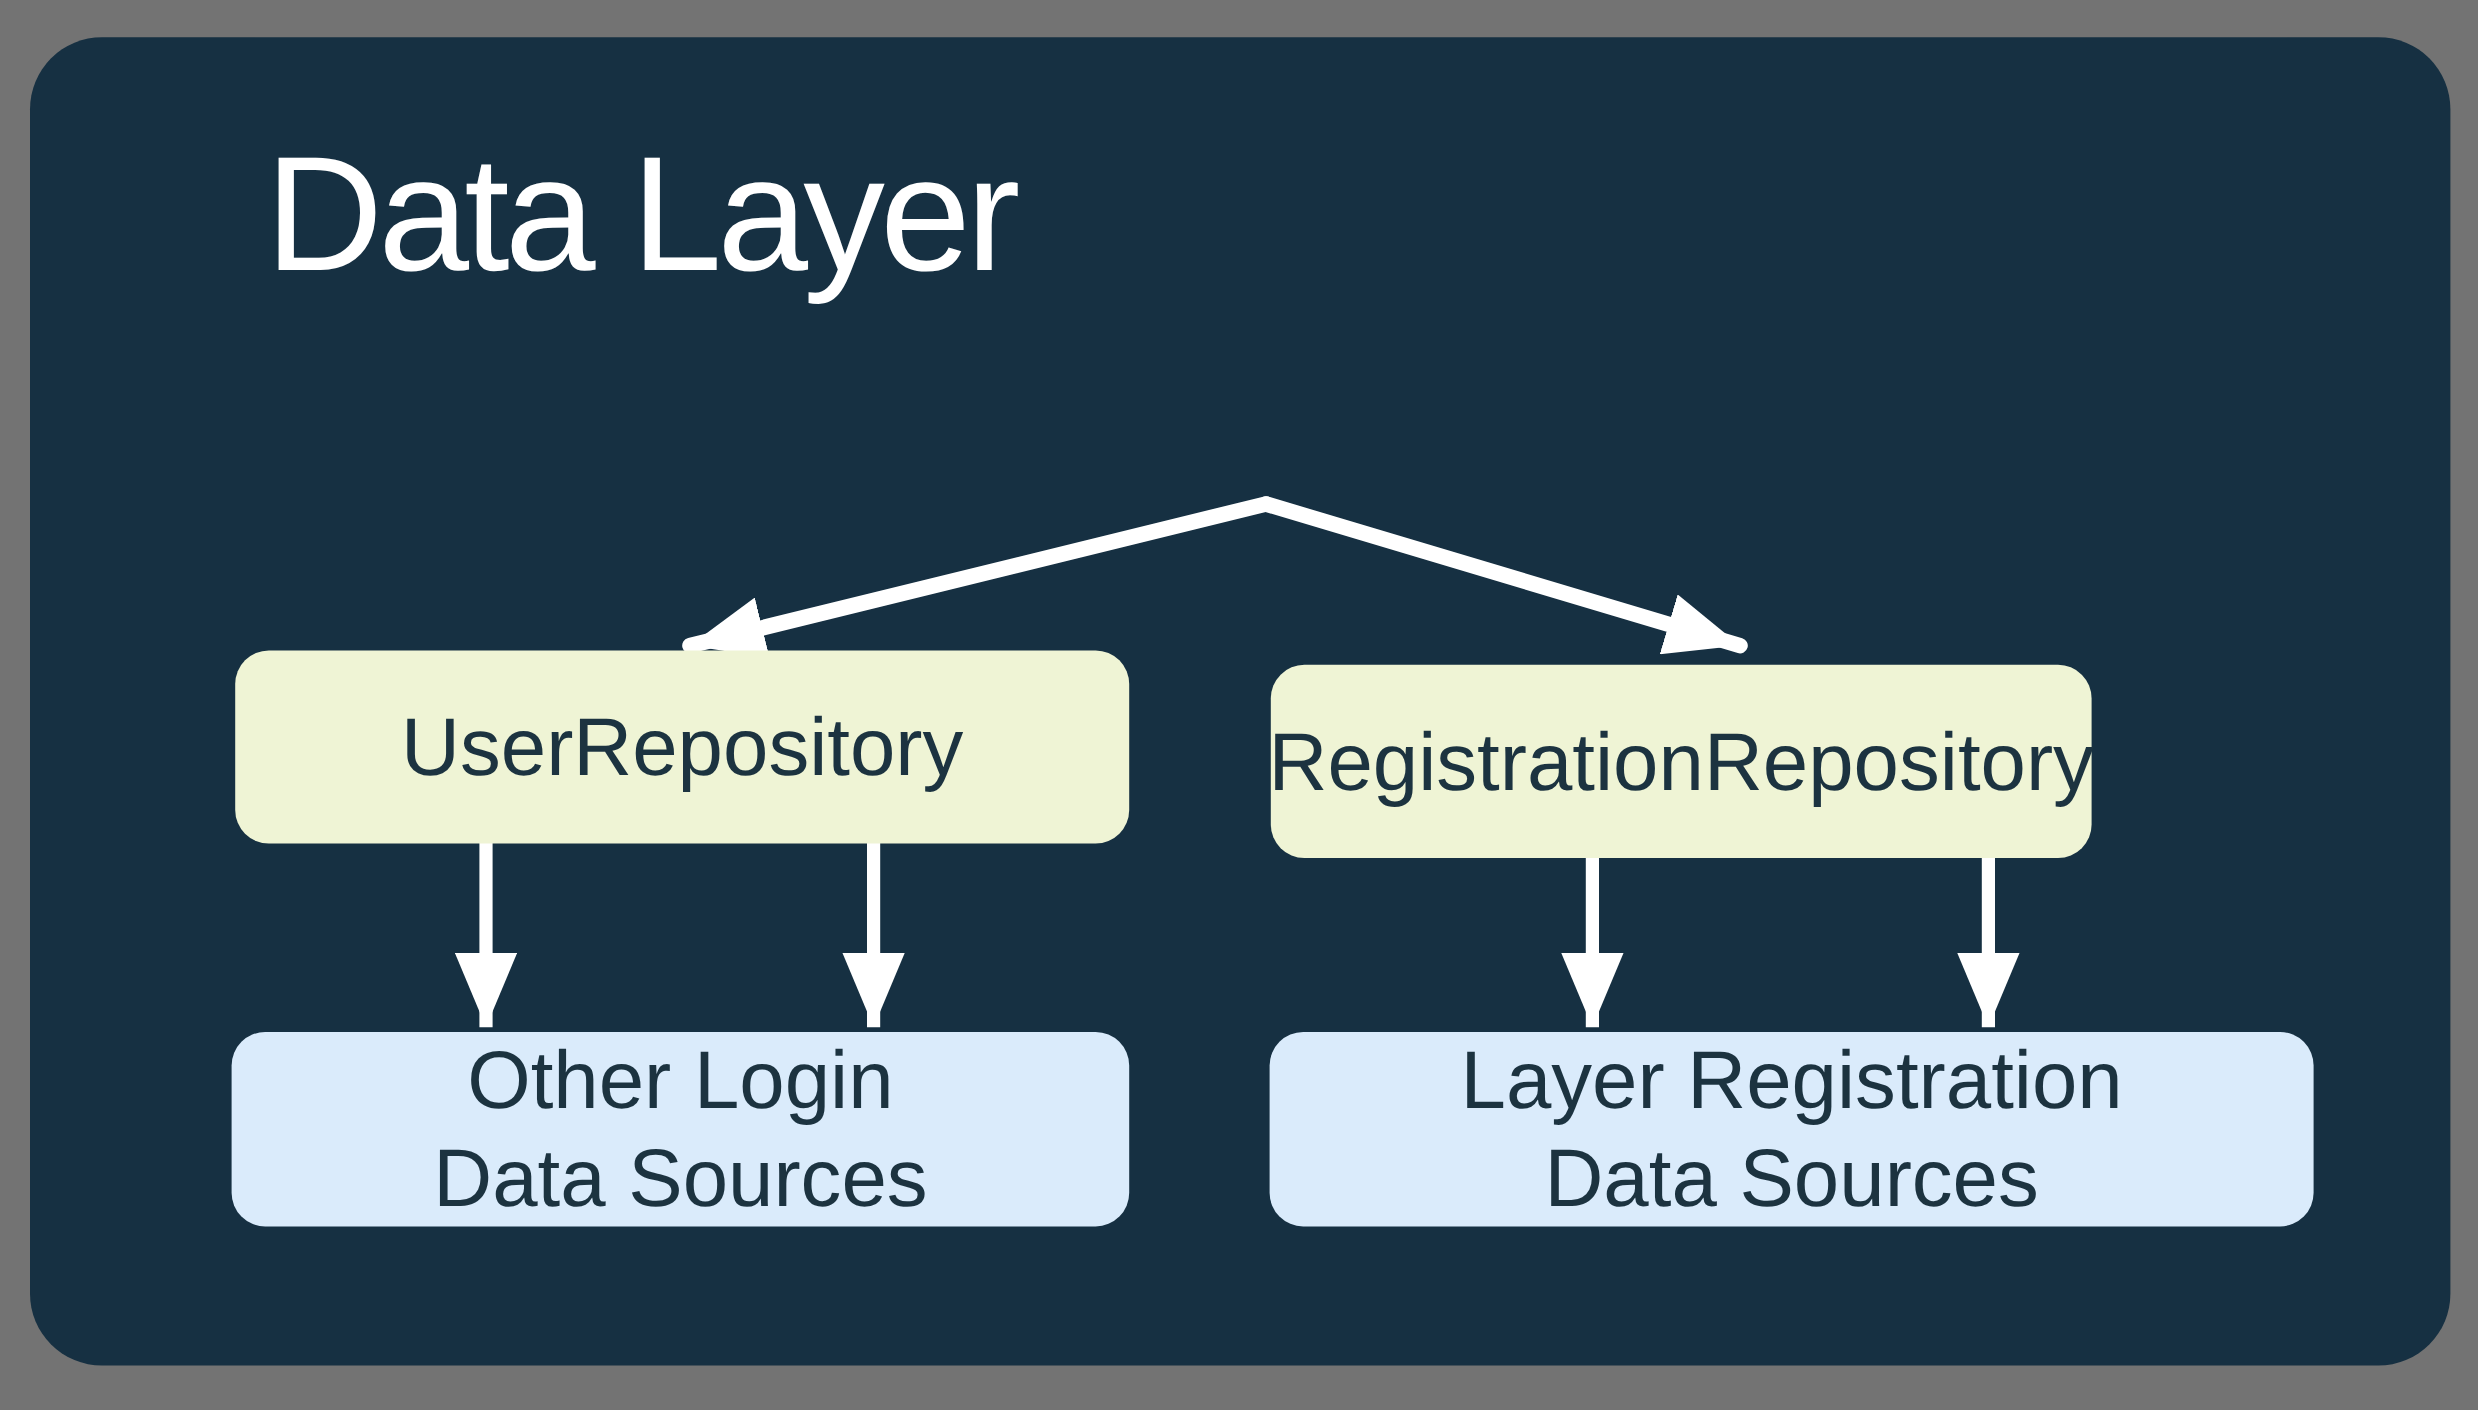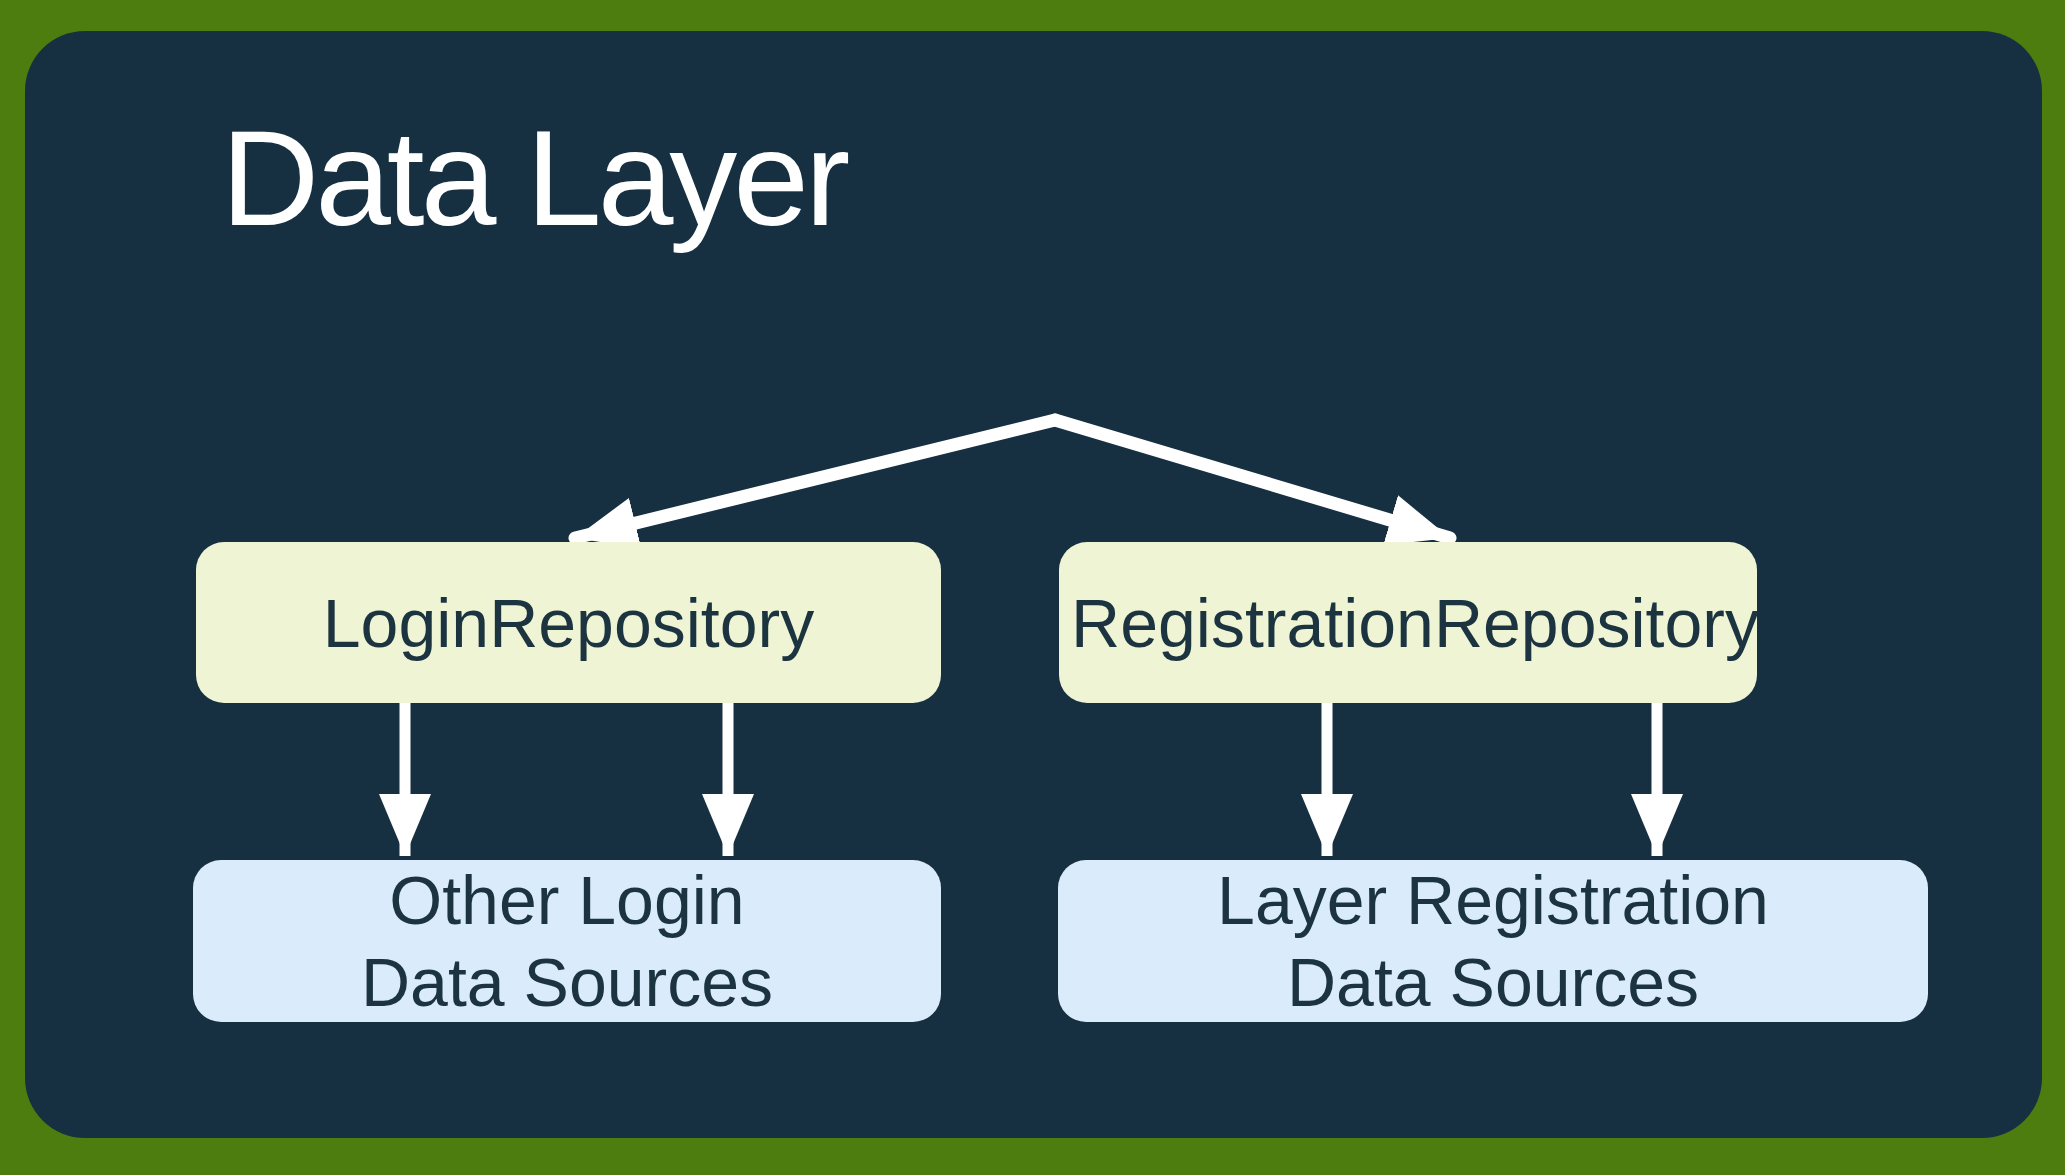--- a/index.html
+++ b/index.html
@@ -5,21 +5,21 @@
   html, body {
     margin: 0;
     padding: 0;
     background: #FFFFFF;
     font-family: "Liberation Sans", "DejaVu Sans", sans-serif;
   }
   .canvas {
     position: relative;
     width: 2065px;
     height: 1175px;
-    background: #4d7c0f;
+    background: #737373;
     overflow: hidden;
   }
   .panel {
     position: absolute;
     left: 25px;
     top: 31px;
     width: 2017px;
     height: 1107px;
     background: #163042;
     border-radius: 60px;
@@ -51,21 +51,21 @@
   .repo {
     background: #EFF4D5;
     border-radius: 28px;
   }
   .source {
     background: #DAEBFB;
     border-radius: 28px;
   }
   .node-user   { left: 193px;  top: 255px; width: 1725px; height: 162px; }
   .node-login  { left: 196px;  top: 542px; width: 745px;  height: 161px; }
-  .node-reg    { left: 1059px; top: 542px; width: 684px;  height: 161px; padding-left: 14px; }
+  .node-reg    { left: 1059px; top: 554px; width: 684px;  height: 161px; }
   .node-src-l  { left: 193px;  top: 860px; width: 748px;  height: 162px; }
   .node-src-r  { left: 1058px; top: 860px; width: 870px;  height: 162px; }
   .arrows {
     position: absolute;
     left: 0; top: 0;
     width: 2065px;
     height: 1175px;
     pointer-events: none;
   }
   .arrows line { stroke: #FFFFFF; }
@@ -89,21 +89,21 @@
     <line class="diag" x1="1055" y1="420" x2="575" y2="538" marker-end="url(#ah)"></line>
     <line class="diag" x1="1055" y1="420" x2="1450" y2="538" marker-end="url(#ah)"></line>
     <line class="vert" x1="405" y1="702" x2="405" y2="856" marker-end="url(#ah)"></line>
     <line class="vert" x1="728" y1="702" x2="728" y2="856" marker-end="url(#ah)"></line>
     <line class="vert" x1="1327" y1="702" x2="1327" y2="856" marker-end="url(#ah)"></line>
     <line class="vert" x1="1657" y1="702" x2="1657" y2="856" marker-end="url(#ah)"></line>
   </svg>
 
 
   <div class="node repo node-login">
-    <span>LoginRepository</span>
+    <span>UserRepository</span>
   </div>
 
   <div class="node repo node-reg">
     <span>RegistrationRepository</span>
   </div>
 
   <div class="node source node-src-l">
     <span>Other Login</span>
     <span>Data Sources</span>
   </div>

